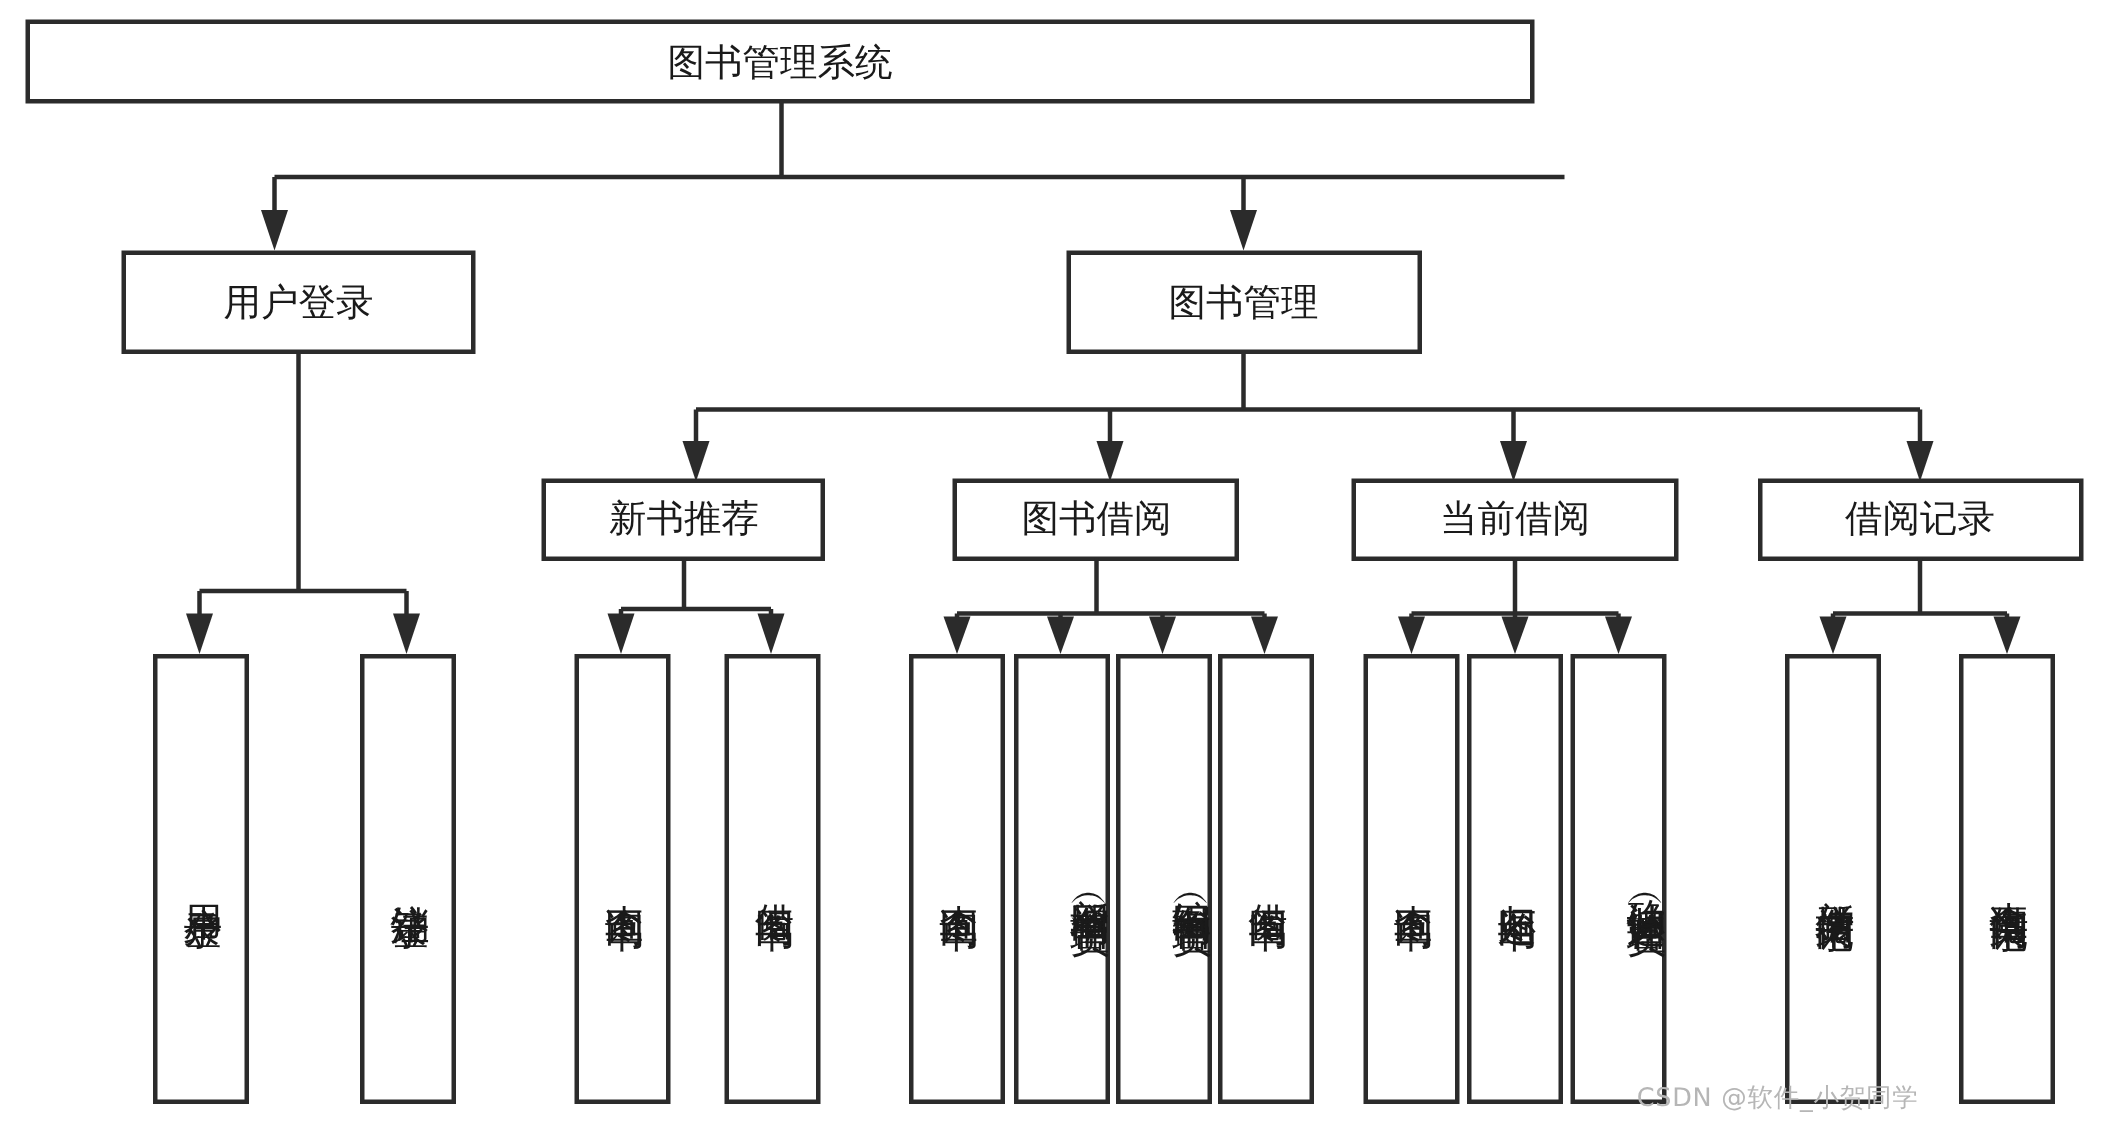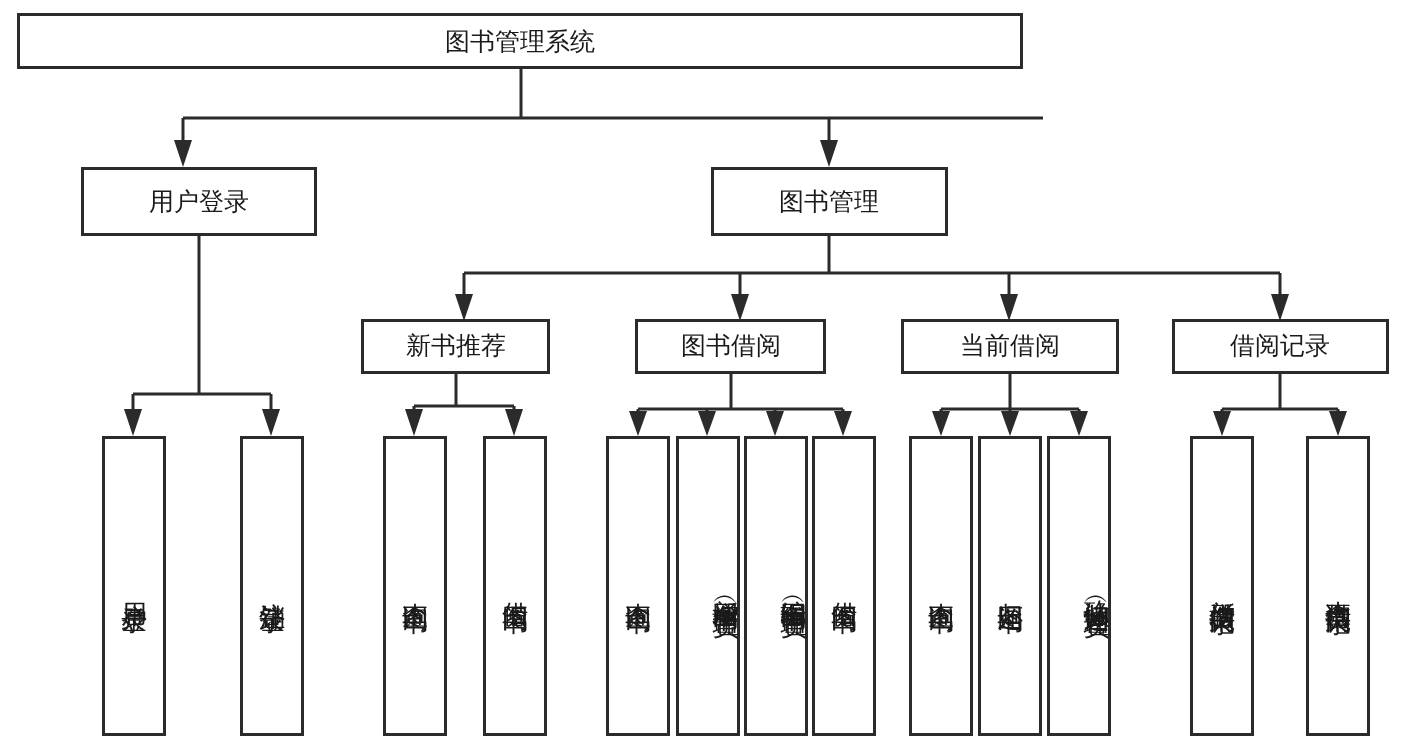--- a/index.html
+++ b/index.html
@@ -235,14 +235,15 @@
   <div class="leaf-label" style="left:745px; top:438px; width:62px; height:296px; align-items:flex-start; padding-top:4px; box-sizing:border-box;">编辑图书（管理员）</div>
   <div class="leaf-label" style="left:813px; top:438px; width:62px; height:296px;">借阅图书</div>
 
   <div class="leaf-label" style="left:910px; top:438px; width:62px; height:296px;">查询图书</div>
   <div class="leaf-label" style="left:979px; top:438px; width:62px; height:296px;">归还图书</div>
   <div class="leaf-label" style="left:1048px; top:438px; width:62px; height:296px; align-items:flex-start; padding-top:4px; box-sizing:border-box;">确认归还（管理员）</div>
 
   <div class="leaf-label" style="left:1191px; top:438px; width:62px; height:296px;">新增借阅记录</div>
   <div class="leaf-label" style="left:1307px; top:438px; width:62px; height:296px;">查询借阅记录</div>
 
+  <div class="watermark">CSDN @软件_小贺同学</div>
 
 </div>
 
 </body></html>

